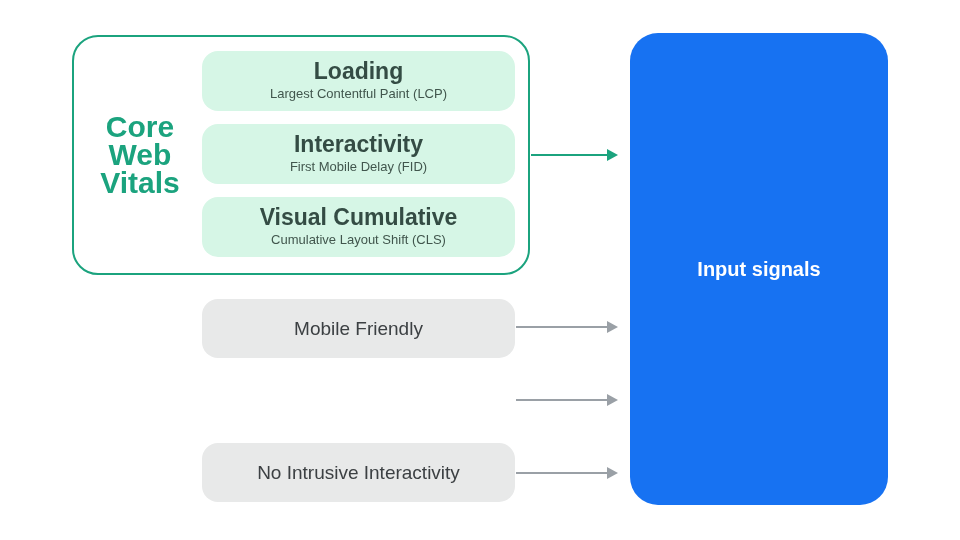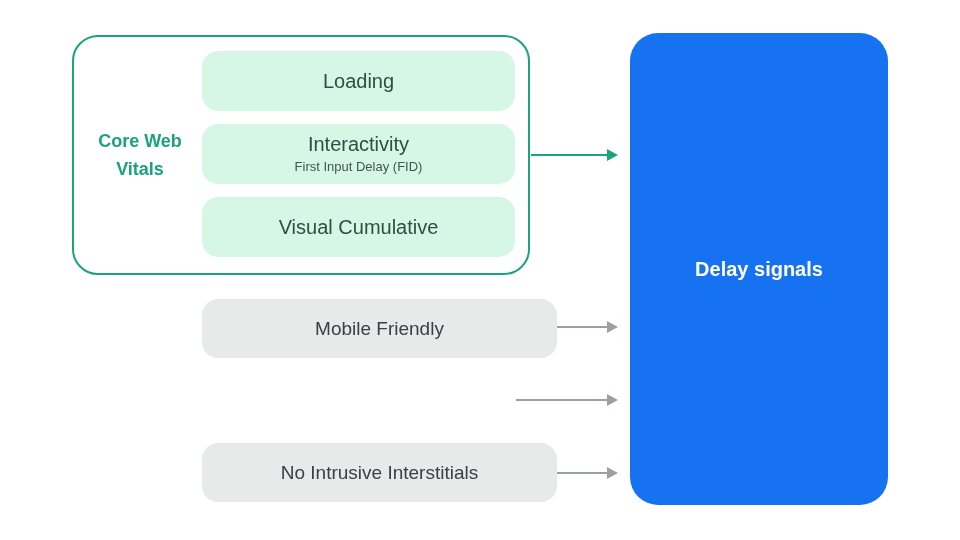--- a/index.html
+++ b/index.html
@@ -8,35 +8,35 @@
     font-family:"Liberation Sans",sans-serif;
   }
   
   .cwv-group{
     position:absolute;left:72px;top:35px;width:458px;height:240px;
     border:2px solid #1ba37e;border-radius:26px;box-sizing:border-box;
   }
   .cwv-label{
     position:absolute;left:11px;top:50%;transform:translateY(-50%);
     width:110px;text-align:center;
-    font-size:18px;line-height:28px;font-weight:700;color:#1ba37e;
+    font-size:30px;line-height:28px;font-weight:700;color:#1ba37e;
   }
   .cwv-items{
     position:absolute;left:128px;top:14px;width:313px;
     display:flex;flex-direction:column;gap:13px;
   }
   .mint-box{
     height:60px;border-radius:16px;background:#d6f6e6;
     display:flex;flex-direction:column;align-items:center;justify-content:center;
   }
-  .mint-title{font-size:20px;font-weight:400;color:#344c44;line-height:23px;}
+  .mint-title{font-size:23px;font-weight:700;color:#344c44;line-height:23px;}
   .mint-sub{font-size:13px;font-weight:400;color:#41564d;line-height:17px;margin-top:2px;}
   
   .gray-box{
-    position:absolute;left:202px;width:355px;height:59px;border-radius:16px;
+    position:absolute;left:202px;width:313px;height:59px;border-radius:16px;
     background:#e8e9e9;display:flex;align-items:center;justify-content:center;
     font-size:19px;font-weight:500;color:#3c4043;
   }
   .g1{top:299px}.g2{top:370px}.g3{top:443px}
   
   .arrow{position:absolute;height:2px;}
   .arrow::after{
     content:"";position:absolute;right:-11px;top:-5px;width:0;height:0;
     border-top:6px solid transparent;border-bottom:6px solid transparent;
     border-left:11px solid;
@@ -59,38 +59,40 @@
 </head>
 <body>
 
 <div class="canvas">
 
   <div class="cwv-group">
     <div class="cwv-label">Core Web Vitals</div>
     <div class="cwv-items">
       <div class="mint-box">
         <div class="mint-title">Loading</div>
+        <div class="mint-sub">Largest Contentful Paint (LCP)</div>
       </div>
       <div class="mint-box">
         <div class="mint-title">Interactivity</div>
-        <div class="mint-sub">First Input Delay (FID)</div>
+        <div class="mint-sub">First Mobile Delay (FID)</div>
       </div>
       <div class="mint-box">
         <div class="mint-title">Visual Cumulative</div>
+        <div class="mint-sub">Cumulative Layout Shift (CLS)</div>
       </div>
     </div>
   </div>
 
   <div class="arrow arrow-green"></div>
   <div class="arrow arrow-gray a1"></div>
   <div class="arrow arrow-gray a2"></div>
   <div class="arrow arrow-gray a3"></div>
 
   <div class="gray-box g1">Mobile Friendly</div>
-  <div class="gray-box g3">No Intrusive Interstitials</div>
+  <div class="gray-box g3">No Intrusive Interactivity</div>
 
   <div class="blue-box">
     <div class="blue-text">
-      <div>Delay signals</div>
+      <div>Input signals</div>
     </div>
   </div>
 
 </div>
 
 </body></html>

